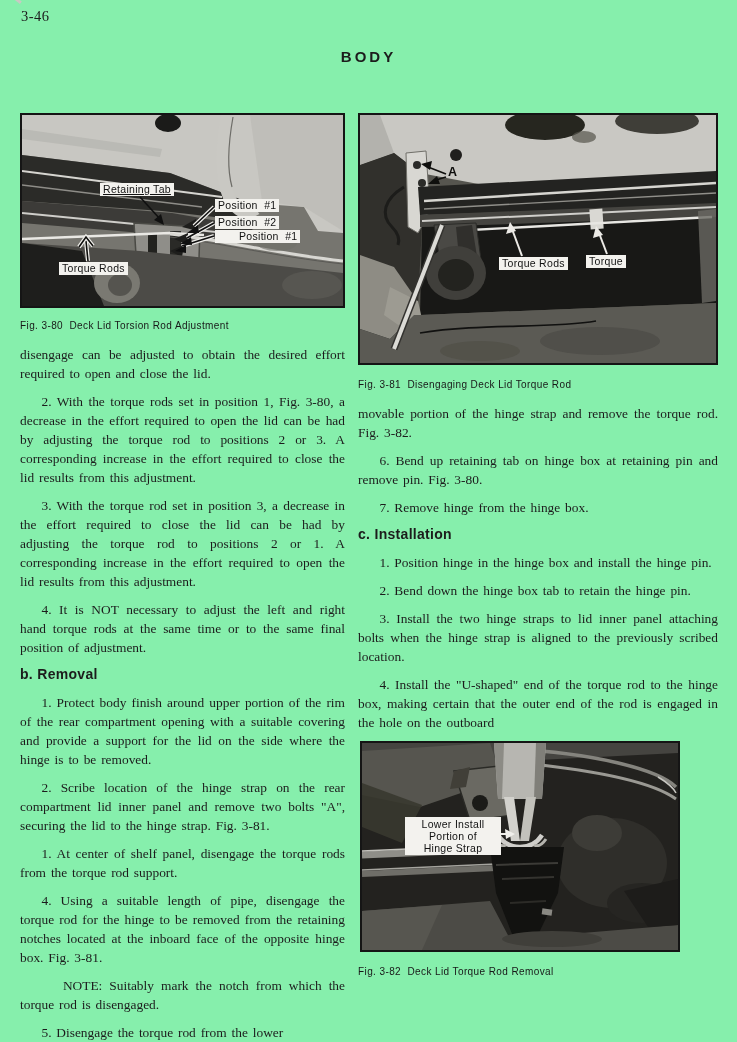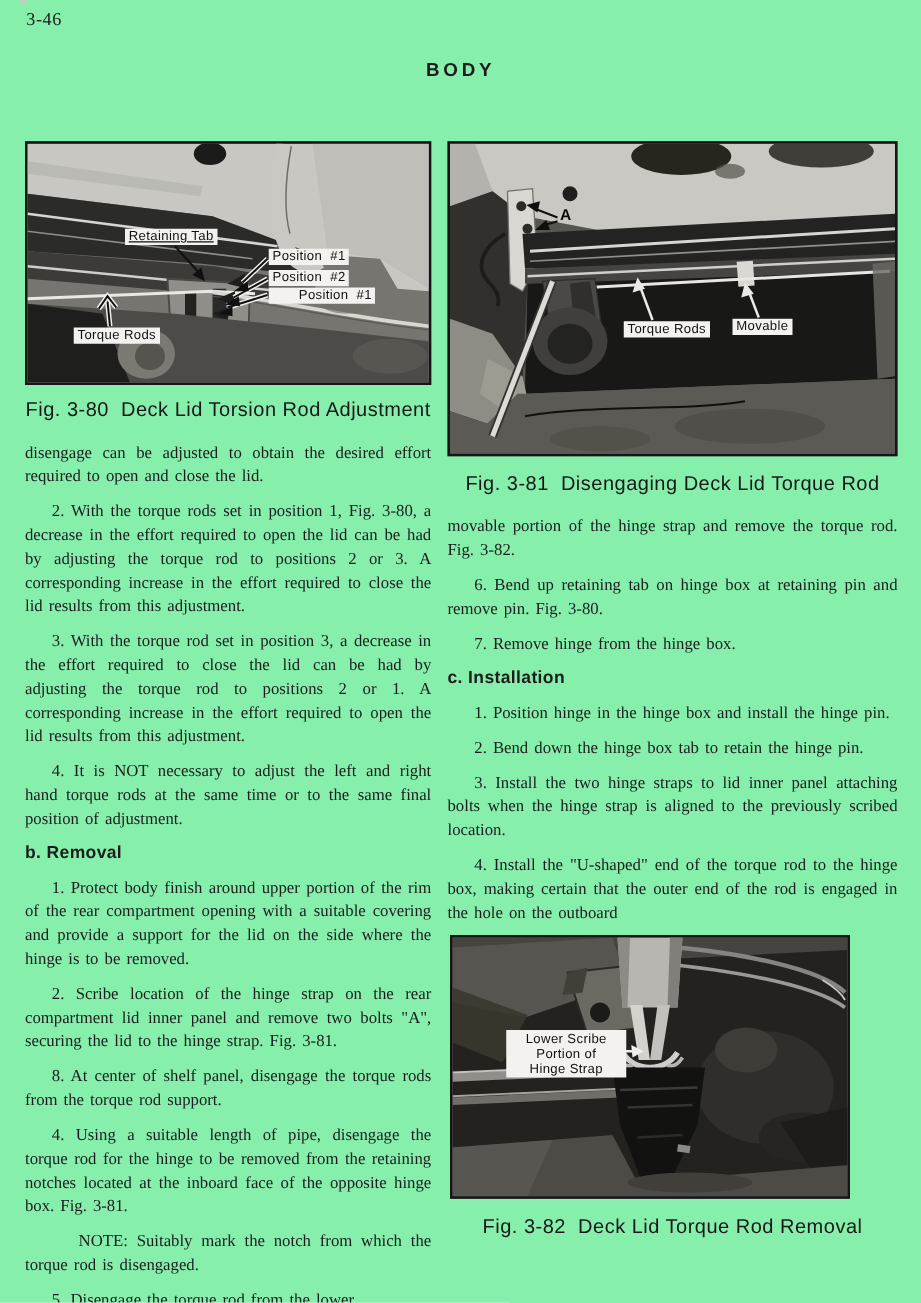--- a/index.html
+++ b/index.html
@@ -23,22 +23,22 @@
 
   .plabel {
     position:absolute; background:#f3f2ee; color:#121212;
     font-family:"Liberation Sans", sans-serif; font-size:10.5px; line-height:13px;
     padding:0 3px; white-space:pre; letter-spacing:0.3px;
   }
   .plabel.bare { background:transparent; color:#0d0d0b; font-size:12.5px; font-weight:700; padding:0; }
   .plabel.multi { text-align:center; line-height:12px; padding:1px 4px; }
 
   .figcap {
-    text-align:center; font-family:"Liberation Sans", sans-serif;
-    font-size:16px; letter-spacing:0.4px; color:#181818;
+    font-family:"Liberation Sans", sans-serif;
+    font-size:10px; letter-spacing:0.4px; color:#181818;
     margin:12px 0 14px; white-space:pre;
   }
   .col-right .figcap { margin-top:14px; }
 
   p { font-size:13.4px; line-height:19px; text-align:justify; margin:0 0 9px;
       word-spacing:1.5px; }
   p.num  { text-indent:1.6em; }
   p.note { text-indent:3.2em; }
   h3 { font-family:"Liberation Sans", sans-serif; font-size:14px; font-weight:700;
        margin:5px 0 11px; letter-spacing:0.3px; }
@@ -112,21 +112,21 @@
     </div>
     <div class="figcap">Fig. 3-80  Deck Lid Torsion Rod Adjustment</div>
 
     <p>disengage can be adjusted to obtain the desired effort required to open and close the lid.</p>
     <p class="num">2. With the torque rods set in position 1, Fig. 3-80, a decrease in the effort required to open the lid can be had by adjusting the torque rod to positions 2 or 3. A corresponding increase in the effort required to close the lid results from this adjustment.</p>
     <p class="num">3. With the torque rod set in position 3, a decrease in the effort required to close the lid can be had by adjusting the torque rod to positions 2 or 1. A corresponding increase in the effort required to open the lid results from this adjustment.</p>
     <p class="num">4. It is NOT necessary to adjust the left and right hand torque rods at the same time or to the same final position of adjustment.</p>
     <h3>b.  Removal</h3>
     <p class="num">1. Protect body finish around upper portion of the rim of the rear compartment opening with a suitable covering and provide a support for the lid on the side where the hinge is to be removed.</p>
     <p class="num">2. Scribe location of the hinge strap on the rear compartment lid inner panel and remove two bolts "A", securing the lid to the hinge strap. Fig. 3-81.</p>
-    <p class="num">8. At center of shelf panel, disengage the torque rods from the torque rod support.</p>
+    <p class="num">1. At center of shelf panel, disengage the torque rods from the torque rod support.</p>
     <p class="num">4. Using a suitable length of pipe, disengage the torque rod for the hinge to be removed from the retaining notches located at the inboard face of the opposite hinge box. Fig. 3-81.</p>
     <p class="note">NOTE: Suitably mark the notch from which the torque rod is disengaged.</p>
     <p class="num">5. Disengage the torque rod from the lower</p>
   </div>
 
   <div class="col col-right">
 
     <div class="photo" style="width:356px;height:248px;">
       <svg width="356" height="248" viewBox="0 0 356 248">
         <rect width="356" height="248" fill="#56554f"></rect>
@@ -166,21 +166,21 @@
         <polygon points="61,49 72,46 70,55" fill="#0f0f0d"></polygon>
         <line x1="86" y1="62" x2="76" y2="65" stroke="#0f0f0d" stroke-width="1.6"></line>
         <polygon points="68,69 77,61 80,69" fill="#0f0f0d"></polygon>
         <line x1="162" y1="141" x2="152" y2="114" stroke="#eceae6" stroke-width="2"></line>
         <polygon points="150,107 146,119 156,116" fill="#eceae6"></polygon>
         <line x1="247" y1="139" x2="239" y2="118" stroke="#eceae6" stroke-width="2"></line>
         <polygon points="236,111 233,123 243,120" fill="#eceae6"></polygon>
       </svg>
       <span class="plabel bare" style="left:88px;top:51px;">A</span>
       <span class="plabel" style="left:139px;top:142px;">Torque Rods</span>
-      <span class="plabel" style="left:226px;top:140px;">Movable</span>
+      <span class="plabel" style="left:226px;top:140px;">Torque</span>
     </div>
     <div class="figcap">Fig. 3-81  Disengaging Deck Lid Torque Rod</div>
 
     <p>movable portion of the hinge strap and remove the torque rod. Fig. 3-82.</p>
     <p class="num">6. Bend up retaining tab on hinge box at retaining pin and remove pin. Fig. 3-80.</p>
     <p class="num">7. Remove hinge from the hinge box.</p>
     <h3>c.  Installation</h3>
     <p class="num">1. Position hinge in the hinge box and install the hinge pin.</p>
     <p class="num">2. Bend down the hinge box tab to retain the hinge pin.</p>
     <p class="num">3. Install the two hinge straps to lid inner panel attaching bolts when the hinge strap is aligned to the previously scribed location.</p>
@@ -219,18 +219,18 @@
           <path d="M140,136 L192,134" stroke="#34332f" stroke-width="2" fill="none"></path>
           <path d="M148,160 L184,158" stroke="#2c2b27" stroke-width="2" fill="none"></path>
           <polygon points="0,168 128,158 148,196 316,182 316,207 0,207" fill="#4c4b46"></polygon>
           <polygon points="0,168 80,162 60,207 0,207" fill="#575650"></polygon>
           <polygon points="262,148 316,136 316,182 286,184" fill="#1d1c1a"></polygon>
           <ellipse cx="190" cy="196" rx="50" ry="8" fill="#403f3a"></ellipse>
           <rect x="180" y="166" width="10" height="6" fill="#8a8983" transform="rotate(8 185 169)"></rect>
           <line x1="134" y1="91" x2="146" y2="91" stroke="#f0efeb" stroke-width="2"></line>
           <polygon points="153,91 143,86 144,96" fill="#f0efeb"></polygon>
         </svg>
-        <span class="plabel multi" style="left:43px;top:74px;width:88px;"><span>Lower Scribe</span><br><span>Portion of</span><br><span>Hinge Strap</span></span>
+        <span class="plabel multi" style="left:43px;top:74px;width:88px;"><span>Lower Install</span><br><span>Portion of</span><br><span>Hinge Strap</span></span>
       </div>
       <div class="figcap">Fig. 3-82  Deck Lid Torque Rod Removal</div>
     </div>
   </div>
 </div>
 
 </body></html>

